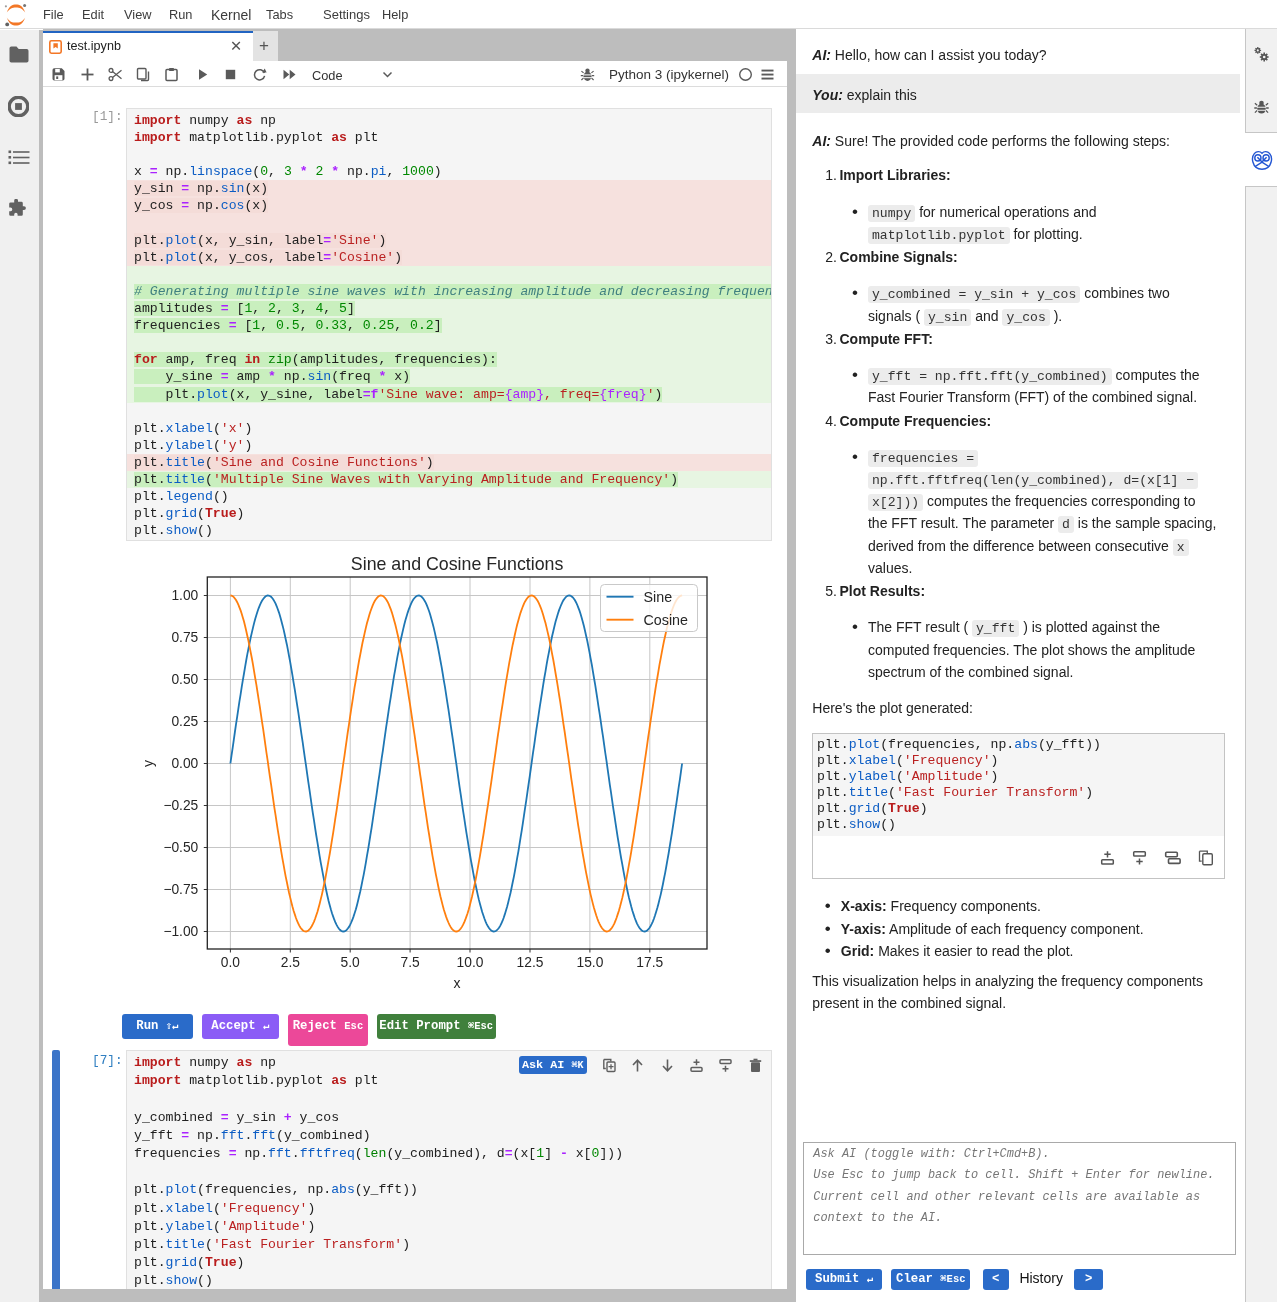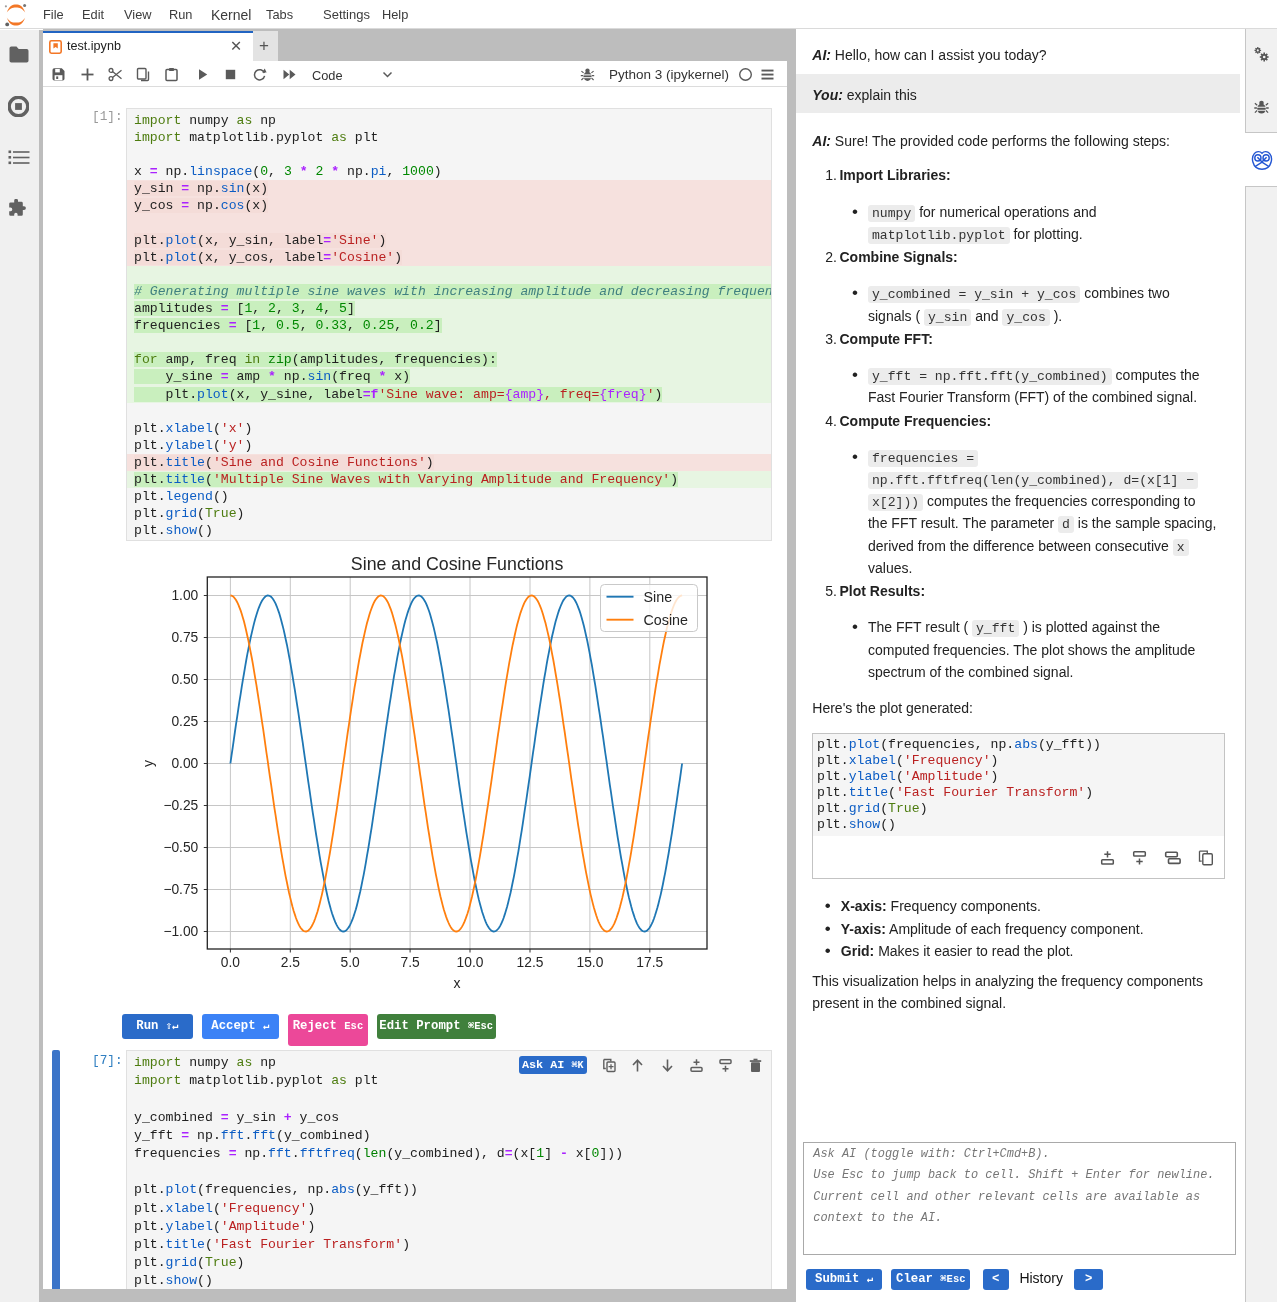--- a/index.html
+++ b/index.html
@@ -1,20 +1,20 @@
 <!DOCTYPE html>
 <html><head><meta charset="utf-8"><title>JupyterLab</title>
 <style>
 *{margin:0;padding:0;box-sizing:border-box}
 html,body{width:1277px;height:1302px;overflow:hidden;background:#fff;
   font-family:"Liberation Sans",sans-serif;}
 .abs{position:absolute}
 .mono{font-family:"Liberation Mono",monospace}
 
-.k{color:#4d7c0f;font-weight:normal}
+.k{color:#b91c1c;font-weight:bold}
 .o{color:#AA22FF;font-weight:bold}
 .pp{color:#0b5cc4}
 .nn{color:#008800}
 .ss{color:#BA2121}
 .cc{color:#408080;font-style:italic}
 .bb{color:#008000}
 .fm{color:#AA22FF;font-weight:bold}
 .fb{color:#AA22FF}
 
 .row{height:17.1px;line-height:17.1px;white-space:pre;overflow:hidden;
@@ -223,21 +223,21 @@
 <text x="337.1" y="443.0" font-family="Liberation Sans, sans-serif" font-size="14" fill="#262626" text-anchor="middle">x</text>
 <text x="29.30000000000001" y="222.5" font-family="Liberation Sans, sans-serif" font-size="14" fill="#262626" text-anchor="middle" transform="rotate(-90 29.30000000000001 218.5)">y</text>
 <text x="337.1" y="25.0" font-family="Liberation Sans, sans-serif" font-size="17.8" fill="#262626" text-anchor="middle">Sine and Cosine Functions</text>
 <rect x="480.5" y="39.5" width="97" height="47" rx="4" fill="#ffffff" fill-opacity="0.8" stroke="#c9c9c9" stroke-width="1"></rect>
 <line x1="486.5" y1="51.7" x2="513.5" y2="51.7" stroke="#1f77b4" stroke-width="1.9"></line>
 <text x="523.5" y="56.5" font-family="Liberation Sans, sans-serif" font-size="14.3" fill="#262626">Sine</text>
 <line x1="486.5" y1="74.7" x2="513.5" y2="74.7" stroke="#ff7f0e" stroke-width="1.9"></line>
 <text x="523.5" y="79.5" font-family="Liberation Sans, sans-serif" font-size="14.3" fill="#262626">Cosine</text>
 </svg>
 <div class="btn" style="left:121.6px;top:1014px;width:71.5px;height:24.6px;line-height:24.6px;background:#2a6bc9">Run <span class="kbd">⇧↵</span></div>
-<div class="btn" style="left:201.6px;top:1014px;width:77.5px;height:24.6px;line-height:24.6px;background:#3b82f6">Accept <span class="kbd">↵</span></div>
+<div class="btn" style="left:201.6px;top:1014px;width:77.5px;height:24.6px;line-height:24.6px;background:#8b5cf6">Accept <span class="kbd">↵</span></div>
 <div class="btn" style="left:287.7px;top:1014px;width:80.5px;height:32px;line-height:24.6px;background:#ec4899">Reject <span class="kbd">Esc</span></div>
 <div class="btn" style="left:377px;top:1014px;width:118.5px;height:24.6px;line-height:24.6px;background:#40803c">Edit Prompt <span class="kbd">⌘Esc</span></div>
 <div class="abs" style="left:51.5px;top:1049.5px;width:8.5px;height:243px;background:#3b74c8;border-radius:2px"></div>
 <div class="abs mono" style="left:92px;top:1053px;font-size:12.8px;color:#307fc1">[7]:</div>
 <div class="abs" style="left:126px;top:1049.5px;width:645.5px;height:241px;background:#f5f5f5;border:1px solid #e0e0e0;padding:3.5px 0 0 0;overflow:hidden">
 <div class="row7"><span class="k">import</span> numpy <span class="k">as</span> np</div>
 <div class="row7"><span class="k">import</span> matplotlib.pyplot <span class="k">as</span> plt</div>
 <div class="row7"></div>
 <div class="row7">y_combined <span class="o">=</span> y_sin <span class="o">+</span> y_cos</div>
 <div class="row7">y_fft <span class="o">=</span> np.<span class="pp">fft</span>.<span class="pp">fft</span>(y_combined)</div>

